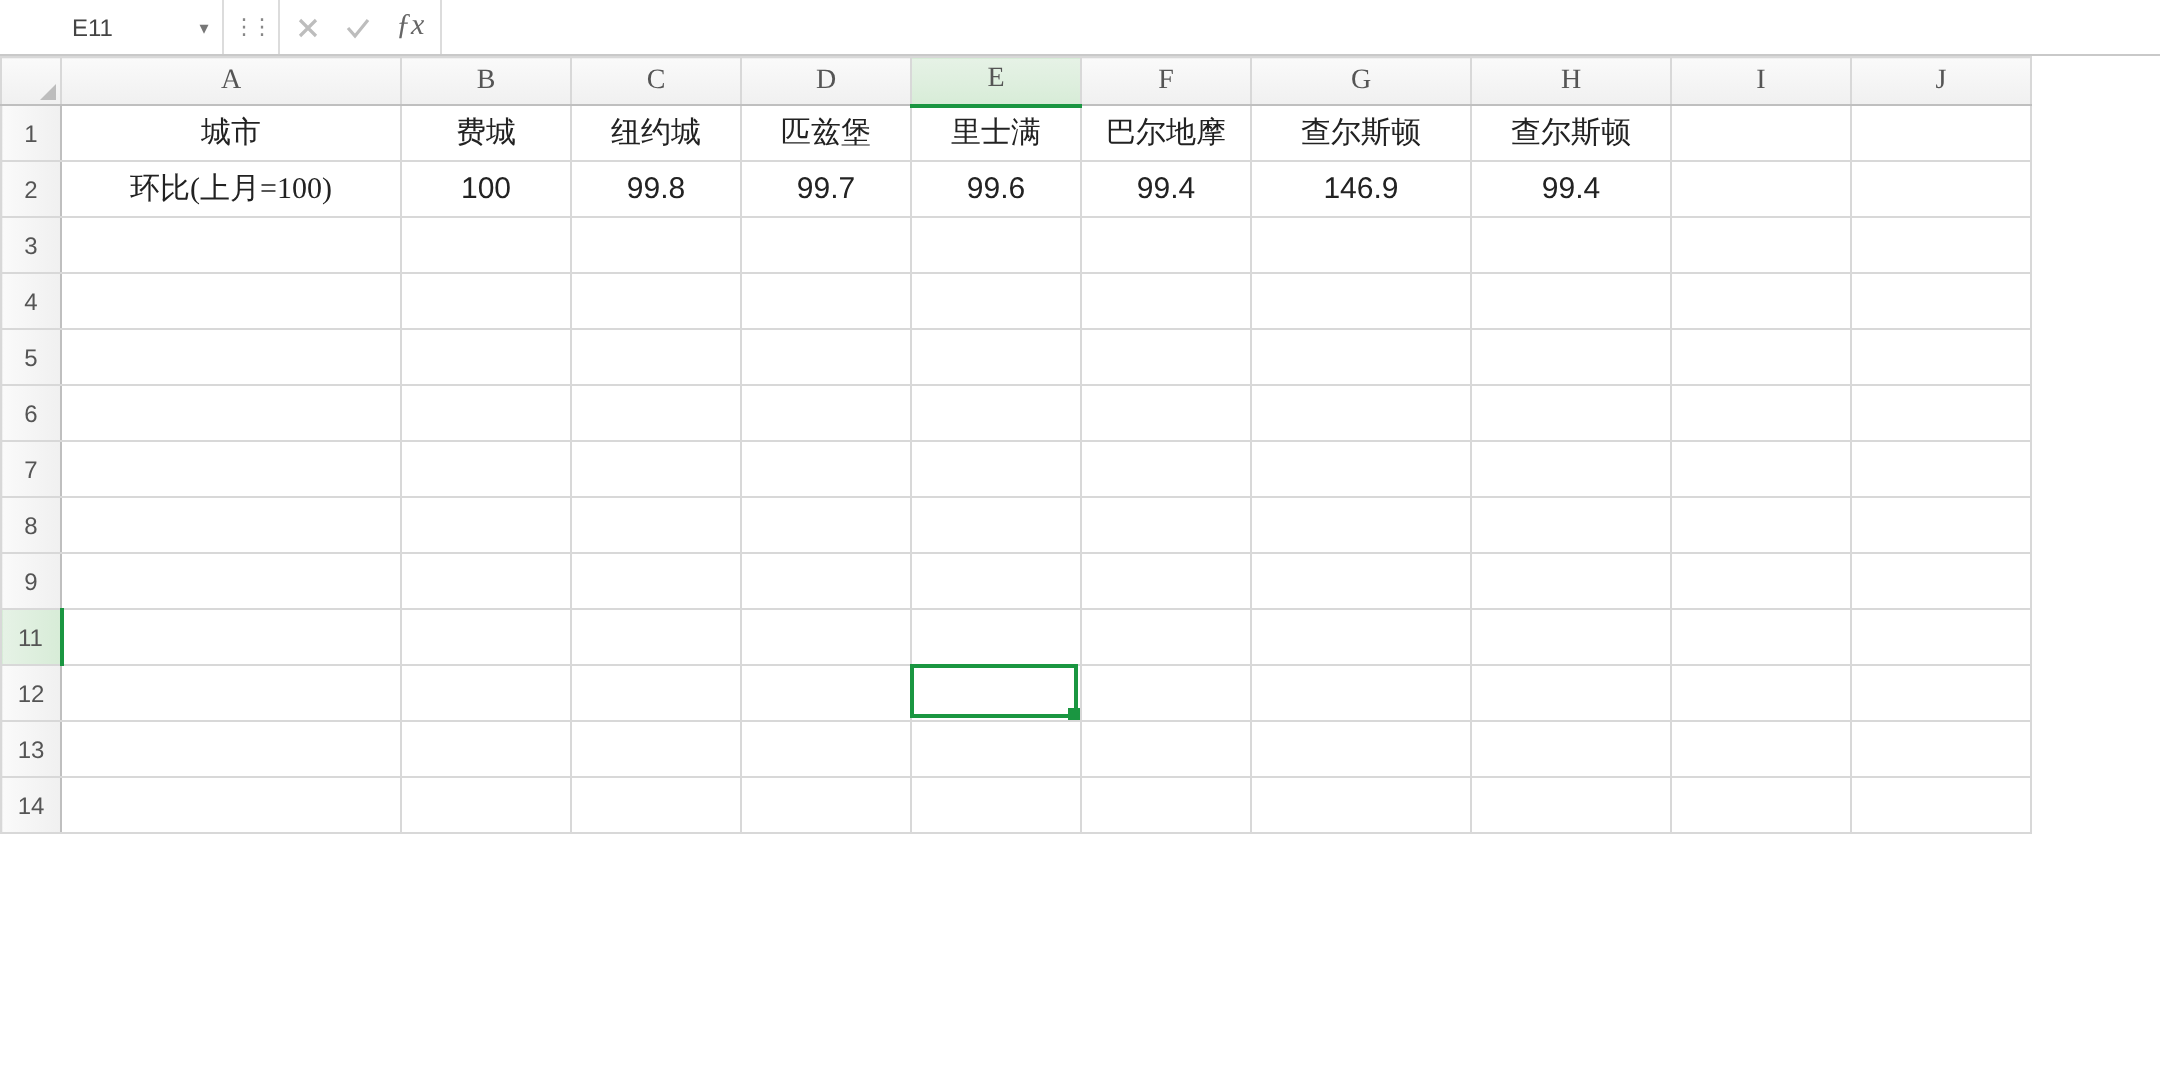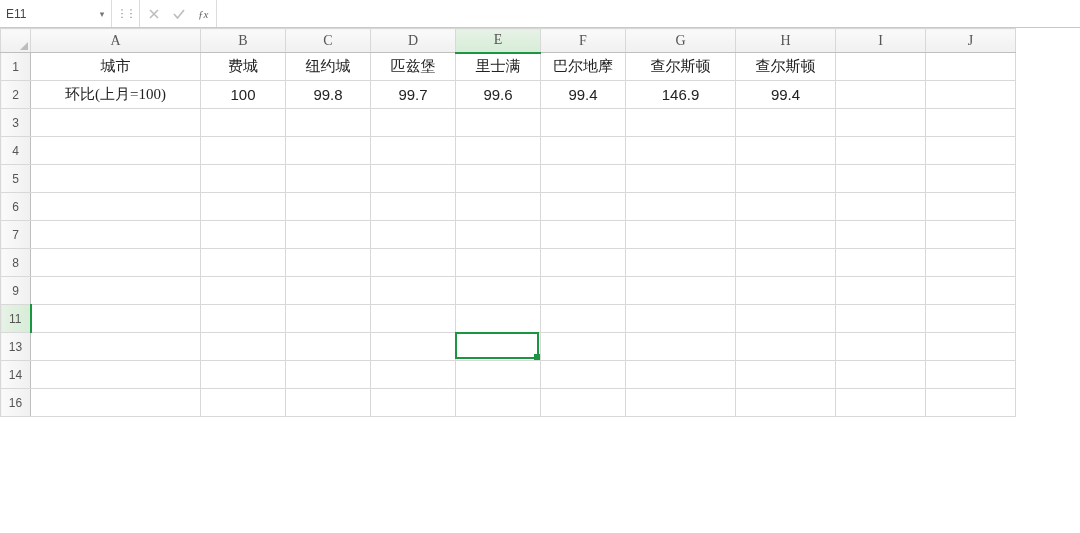--- a/index.html
+++ b/index.html
@@ -26,20 +26,21 @@
     height: 100%;
     border-right: 1px solid #dcdcdc;
     padding: 0 4px 0 6px;
     width: 112px;
   }
   .name-box {
     flex: 1;
     font-family: Arial, sans-serif;
     font-size: 12px;
     color: #444;
+    margin-left: 30px;
   }
   .name-box-dd {
     width: 10px; height: 10px;
     display: flex; align-items: center; justify-content: center;
     color: #777;
     font-size: 9px;
   }
   .opts-btn {
     width: 28px; height: 100%;
     display: flex; align-items: center; justify-content: center;
@@ -50,21 +51,21 @@
   }
   .fx-group {
     display: flex;
     align-items: center;
     height: 100%;
     border-right: 1px solid #dcdcdc;
     padding: 0 8px;
     gap: 12px;
   }
   .fx-btn {
-    font-size: 11px;
+    font-size: 15px;
     color: #bbb;
     display: flex; align-items: center; justify-content: center; text-align: right;
   }
   .fx-btn.fx { font-style: italic; font-family: "Times New Roman", serif; color: #666; }
   .fx-btn svg { display: block; }
   .formula-input {
     flex: 1;
     height: 100%;
     padding: 0 6px;
     display: flex;
@@ -331,47 +332,47 @@
           <td class="cell"></td>
           <td class="cell"></td>
           <td class="cell"></td>
           <td class="cell"></td>
           <td class="cell"></td>
           <td class="cell"></td>
           <td class="cell"></td>
           <td class="cell"></td>
         </tr>
         <tr>
+          <th class="row-header">12</th>
+          <td class="cell"></td>
+          <td class="cell"></td>
+          <td class="cell"></td>
+          <td class="cell"></td>
+          <td class="cell"></td>
+          <td class="cell"></td>
+          <td class="cell"></td>
+          <td class="cell"></td>
+          <td class="cell"></td>
+          <td class="cell"></td>
+        </tr>
+        <tr>
           <th class="row-header">13</th>
           <td class="cell"></td>
           <td class="cell"></td>
           <td class="cell"></td>
           <td class="cell"></td>
           <td class="cell"></td>
           <td class="cell"></td>
           <td class="cell"></td>
           <td class="cell"></td>
           <td class="cell"></td>
           <td class="cell"></td>
         </tr>
         <tr>
           <th class="row-header">14</th>
-          <td class="cell"></td>
-          <td class="cell"></td>
-          <td class="cell"></td>
-          <td class="cell"></td>
-          <td class="cell"></td>
-          <td class="cell"></td>
-          <td class="cell"></td>
-          <td class="cell"></td>
-          <td class="cell"></td>
-          <td class="cell"></td>
-        </tr>
-        <tr>
-          <th class="row-header">16</th>
           <td class="cell"></td>
           <td class="cell"></td>
           <td class="cell"></td>
           <td class="cell"></td>
           <td class="cell"></td>
           <td class="cell"></td>
           <td class="cell"></td>
           <td class="cell"></td>
           <td class="cell"></td>
           <td class="cell"></td>

